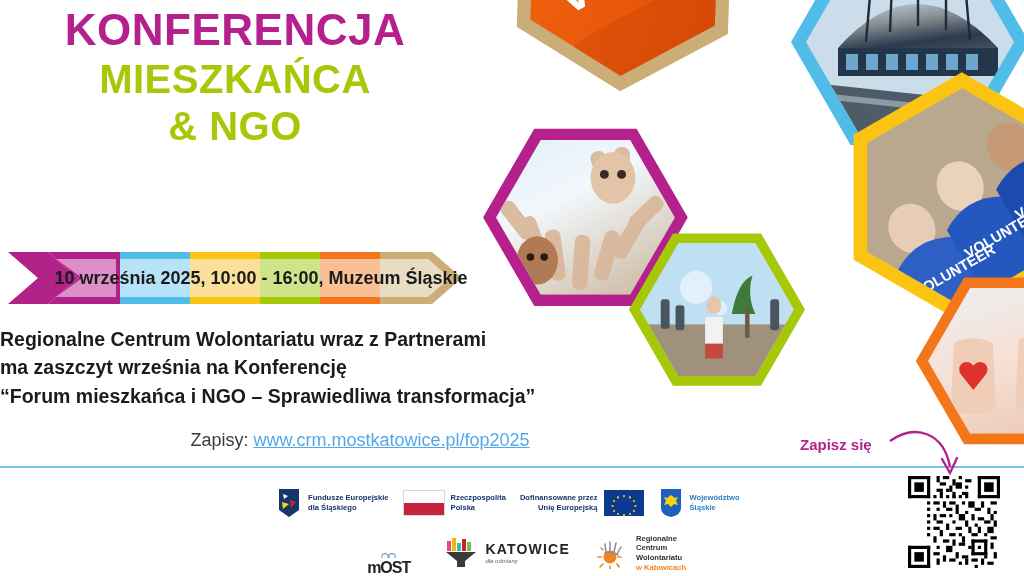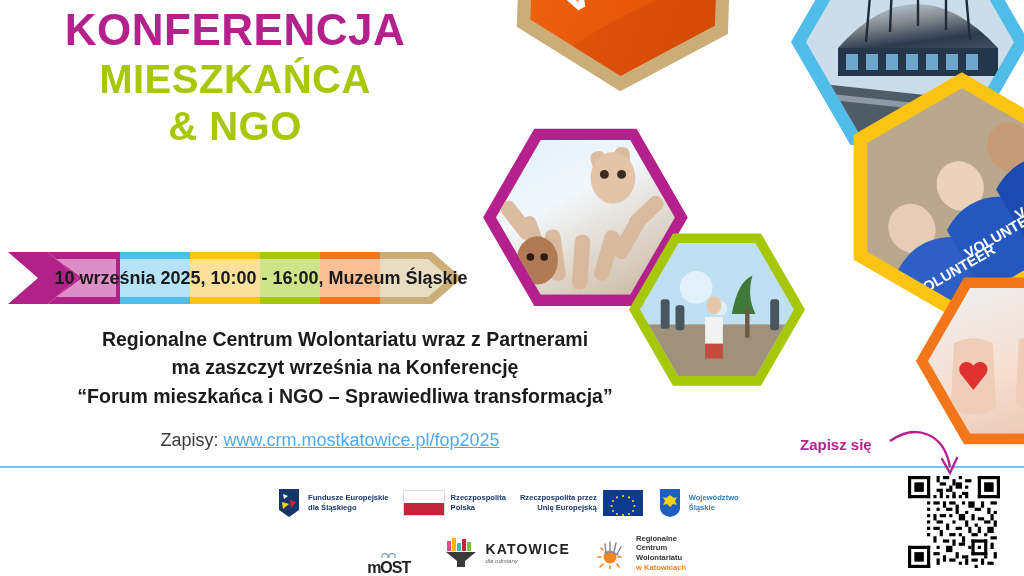--- a/index.html
+++ b/index.html
@@ -21,26 +21,26 @@
   
   .banner{position:absolute;left:8px;top:252px;height:52px;width:460px;display:flex;}
   .banner-text{
     position:absolute;left:0;top:0;width:460px;height:52px;
     display:flex;align-items:center;justify-content:center;
     font-size:18px;font-weight:bold;color:#1b1b1b;
     padding-left:46px;box-sizing:border-box;z-index:5;white-space:nowrap;
   }
 
   
-  .body-text{position:absolute;left:0;top:325px;width:690px;text-align:center;
+  .body-text{position:absolute;left:0;top:325px;width:690px;text-align:left;
      font-size:19.5px;font-weight:bold;color:#1b1b1b;line-height:1.45;}
   .body-text .bl{display:block;}
 
   .signup-line{position:absolute;left:0;top:430px;width:660px;text-align:center;
-     font-size:18px;color:#3b3b3b;}
+     font-size:18px;color:#3b3b3b;padding-left:30px;}
   .signup-line .lnk{color:#55A8E8;text-decoration:underline;}
 
   
   .divider{position:absolute;left:0;top:466px;width:1024px;height:2px;background:#6FC7EE;}
 
   
   .zapisz{position:absolute;left:800px;top:436px;font-size:15px;font-weight:bold;color:#B5218C;}
   .arrow-svg{position:absolute;left:886px;top:425px;}
   .qr{position:absolute;left:908px;top:476px;width:92px;height:92px;}
 
@@ -423,21 +423,21 @@
 dla Śląskiego</div>
     </div>
 
     <div class="logo">
       <div class="flag-pl"></div>
       <div class="logo-txt">Rzeczpospolita
 Polska</div>
     </div>
 
     <div class="logo">
-      <div class="logo-txt right">Rzeczpospolita przez
+      <div class="logo-txt right">Dofinansowane przez
 Unię Europejską</div>
       <svg class="flag-eu" width="40" height="26">
         <rect width="40" height="26" fill="#0B3A8F"></rect>
         <g fill="#F5D414">
           <circle cx="20" cy="6" r="1.1"></circle>
             <circle cx="26" cy="7.4" r="1.1"></circle>
           <circle cx="30" cy="11" r="1.1"></circle>
             <circle cx="31.4" cy="16" r="1.1"></circle>
           <circle cx="30" cy="21" r="1.1"></circle>
             <circle cx="26" cy="24" r="1.1"></circle>

